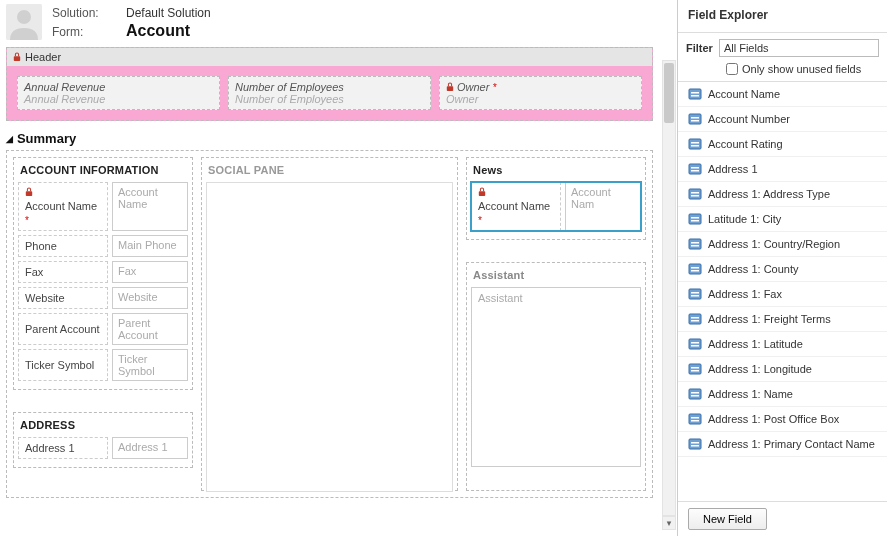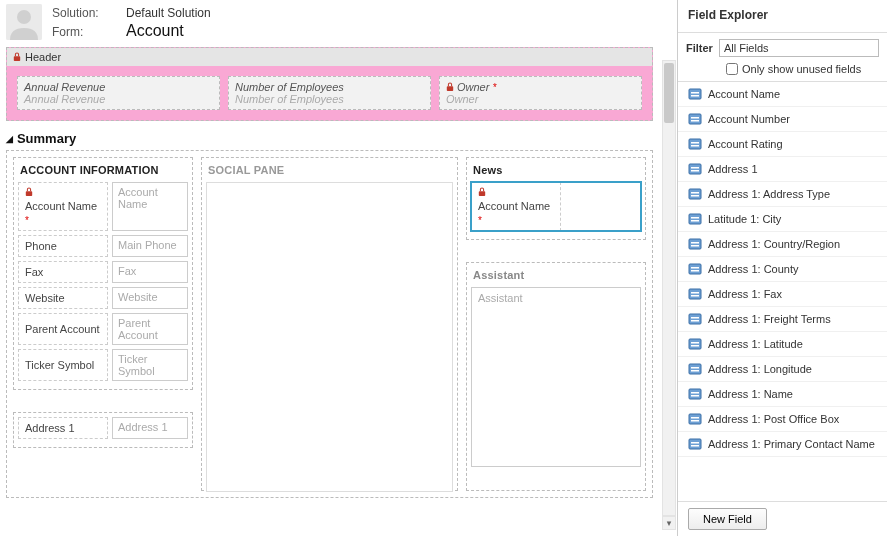--- a/index.html
+++ b/index.html
@@ -5,21 +5,21 @@
 * { box-sizing: border-box; margin: 0; padding: 0; }
 body { font-family: "Segoe UI", Arial, sans-serif; font-size: 12px; color: #333; background: #fff; width: 887px; height: 536px; overflow: hidden; display: flex; }
 .main { flex: 1; padding: 4px 6px; overflow: hidden; position: relative; }
 .top-header { display: flex; align-items: flex-start; gap: 10px; margin-bottom: 6px; }
 .avatar { width: 36px; height: 36px; background: #eaeaea; border-radius: 2px; position: relative; overflow: hidden; }
 .avatar svg { width: 100%; height: 100%; }
 .info-lines { font-size: 12px; color: #666; }
 .info-lines .row { display: flex; gap: 14px; line-height: 18px; align-items: baseline; }
 .info-lines .lbl { font-weight: 400; color: #555; width: 60px; }
 .info-lines .val { color: #333; }
-.info-lines .val.strong { font-weight: 400; font-size: 16px; color: #111; }
+.info-lines .val.strong { font-weight: 700; font-size: 16px; color: #111; }
 .scroll-col { position: absolute; right: 0; top: 60px; width: 16px; height: 470px; display: flex; flex-direction: column; align-items: center; justify-content: space-between; }
 .scroll-track { flex: 1; width: 14px; background: #f1f1f1; border: 1px solid #e3e3e3; position: relative; }
 .scroll-thumb { position: absolute; top: 2px; left: 1px; width: 10px; height: 60px; background: #c9c9c9; border-radius: 2px; }
 .scroll-btn { width: 14px; height: 14px; background: #f1f1f1; border: 1px solid #e3e3e3; display:flex; align-items:center; justify-content:center; font-size:9px; color:#666; }
 .form-area { margin-right: 18px; }
 .header-block { border: 1px dashed #bbb; background: #f9a8d4; margin-bottom: 10px; }
 .header-title { background: #e5e5e5; padding: 3px 6px; font-size: 11px; color: #333; display:flex; align-items:center; gap:4px; }
 .header-body { padding: 10px; display: flex; gap: 8px; font-style: italic; }
 .hfield { flex: 1; border: 1px dashed #bbb; background: #f2f2f2; padding: 4px 6px; }
 .hfield .fl { font-size: 11px; color: #555; display:flex; align-items:center; gap:3px; }
@@ -178,20 +178,21 @@
               </div>
               <div class="cell-row">
                 <div class="cell-label">
                   <span>Ticker Symbol</span>
                 </div>
                 <div class="cell-input">Ticker Symbol</div>
               </div>
             </div>
         </div>
         <div class="section">
+          <div class="section-title">ADDRESS</div>
           <div id="addr-rows">
               <div class="cell-row">
                 <div class="cell-label">
                   <span>Address 1</span>
                 </div>
                 <div class="cell-input">Address 1</div>
               </div>
             </div>
         </div>
       </div>
@@ -209,20 +210,21 @@
           <div class="cell-row">
             <div class="cell-label">
               <span class="lock">
                   <svg viewBox="0 0 10 12">
                     <use href="#lock-ico"></use>
                   </svg>
                 </span>
               <span>Account Name</span>
                 <span class="req-star">*</span>
             </div>
+            <div class="cell-input">Account Nam</div>
           </div>
         </div>
         <div class="section" style="flex:1;">
           <div class="section-title gray" style="font-weight:700;color:#888;">Assistant</div>
           <div class="assist-box">Assistant</div>
         </div>
       </div>
     </div>
   </div>
 

